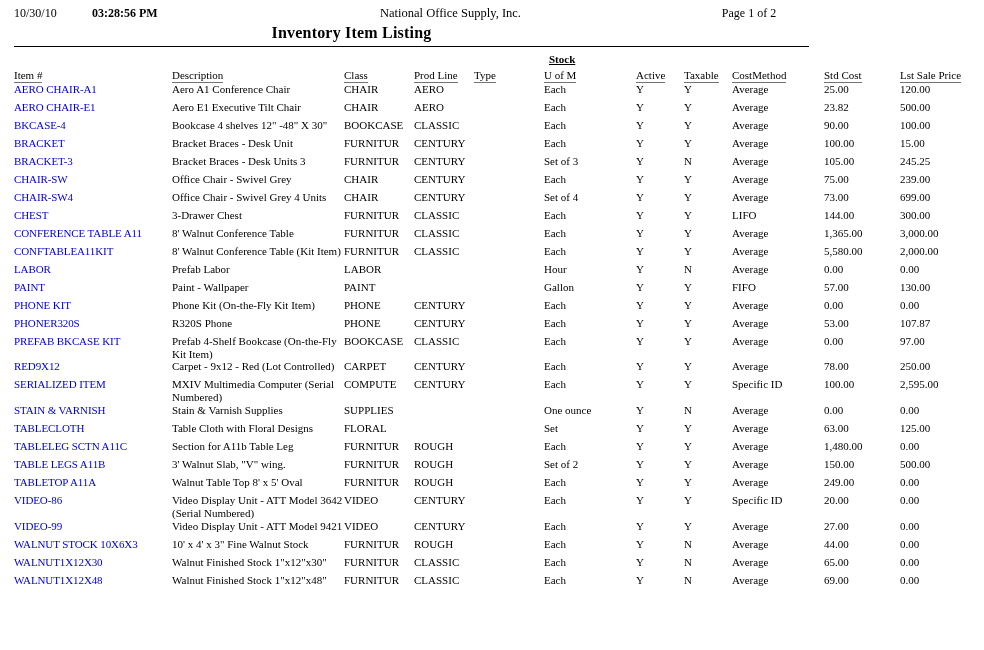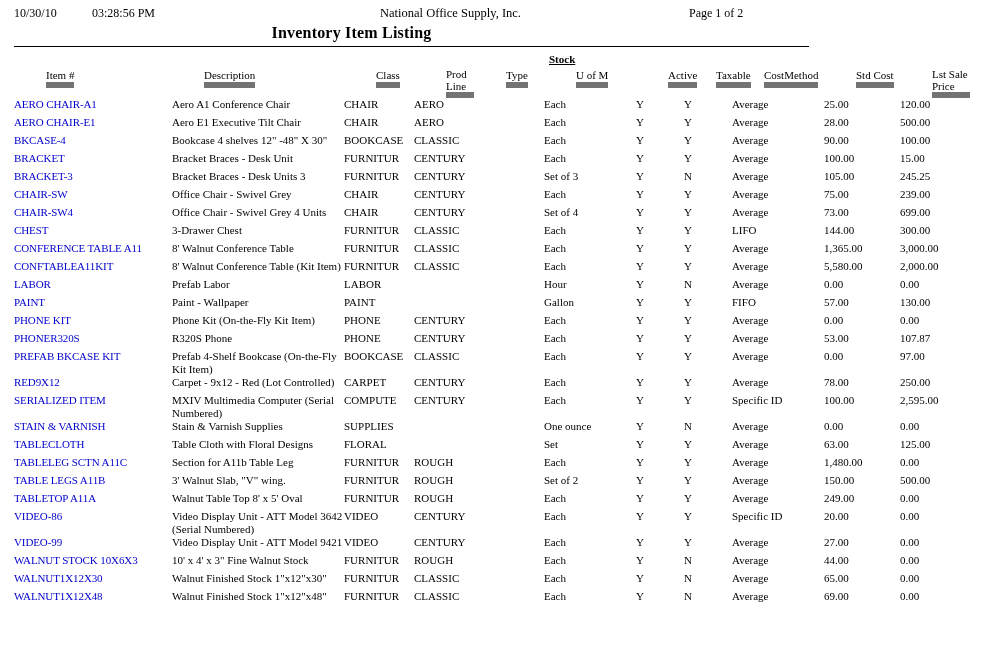--- a/index.html
+++ b/index.html
@@ -21,30 +21,30 @@
     box-sizing: border-box;
     padding: 6px 12px 0 14px;
   }
   
   .hdr-row1 {
     display: flex;
     align-items: baseline;
     font-size: 12px;
   }
   .hdr-date { width: 78px; }
-  .hdr-time { width: 120px; }
+  .hdr-time { width: 120px; font-weight: bold; }
   .hdr-title {
     flex: 1;
     text-align: center;
     font-weight: normal;
     font-size: 12.5px;
   }
   .hdr-page {
     width: 120px;
-    text-align: left;
+    text-align: center;
     font-size: 12px;
   }
   .hdr-row2 {
     display: flex;
     align-items: baseline;
     margin-top: 3px;
     font-size: 12px;
   }
   .hdr-printed { width: 198px; }
   .hdr-subtitle {
@@ -72,24 +72,23 @@
     padding: 0;
     font-weight: normal;
     text-align: left;
   }
   thead th {
     font-weight: bold;
     font-size: 11px;
     padding-bottom: 2px;
   }
   thead th .u {
-    border-bottom: 6px solid #737373;
+    border-bottom: 1px solid #737373;
     display: inline-block;
     line-height: 1.05;
-    margin-left: 32px;
   }
   .stock-label {
     position: absolute;
     font-weight: bold;
     font-size: 11px;
   }
   
   col.c-item   { width: 158px; }
   col.c-desc   { width: 172px; }
   col.c-class  { width: 70px; }
@@ -179,21 +178,21 @@
           <tr>
             <td class="item">AERO CHAIR-E1</td>
             <td>Aero E1 Executive Tilt Chair</td>
             <td>CHAIR</td>
             <td>AERO</td>
             <td></td>
             <td>Each</td>
             <td>Y</td>
             <td>Y</td>
             <td>Average</td>
-            <td class="num">28.00</td>
+            <td class="num">23.82</td>
             <td class="num">500.00</td>
           </tr>
           <tr>
             <td class="item">BKCASE-4</td>
             <td>Bookcase 4 shelves 12" -48" X 30"</td>
             <td>BOOKCASE</td>
             <td>CLASSIC</td>
             <td></td>
             <td>Each</td>
             <td>Y</td>

